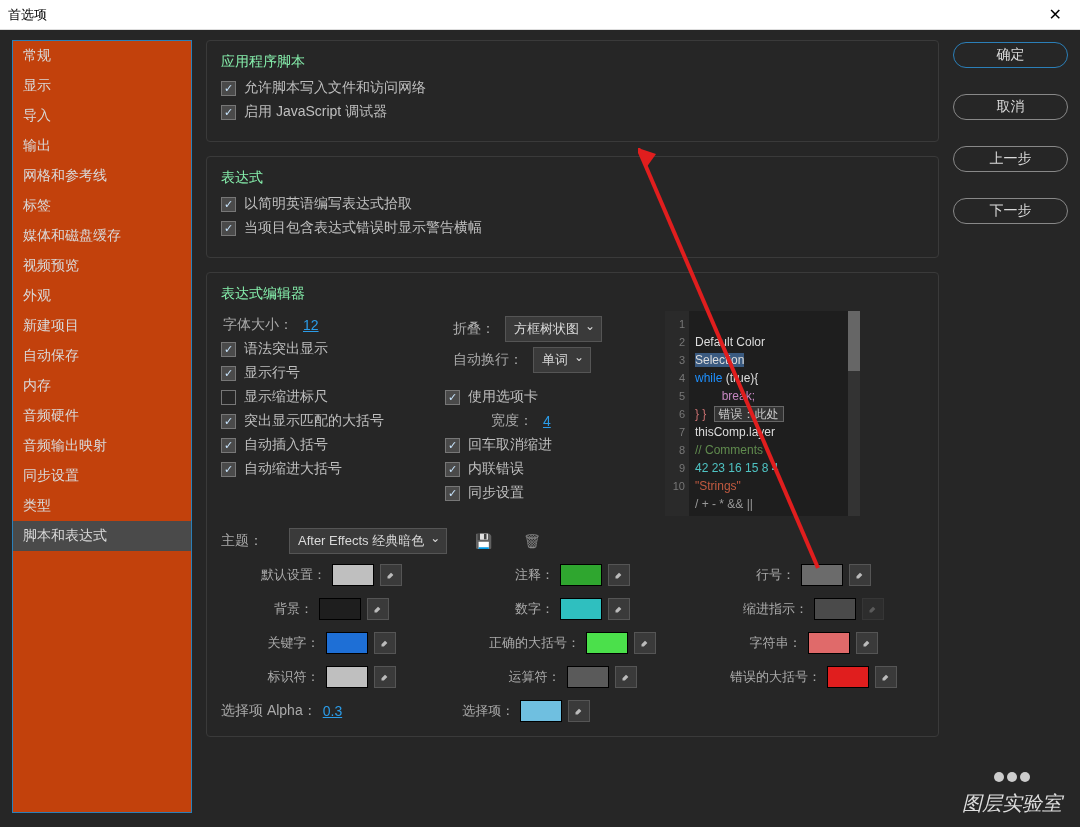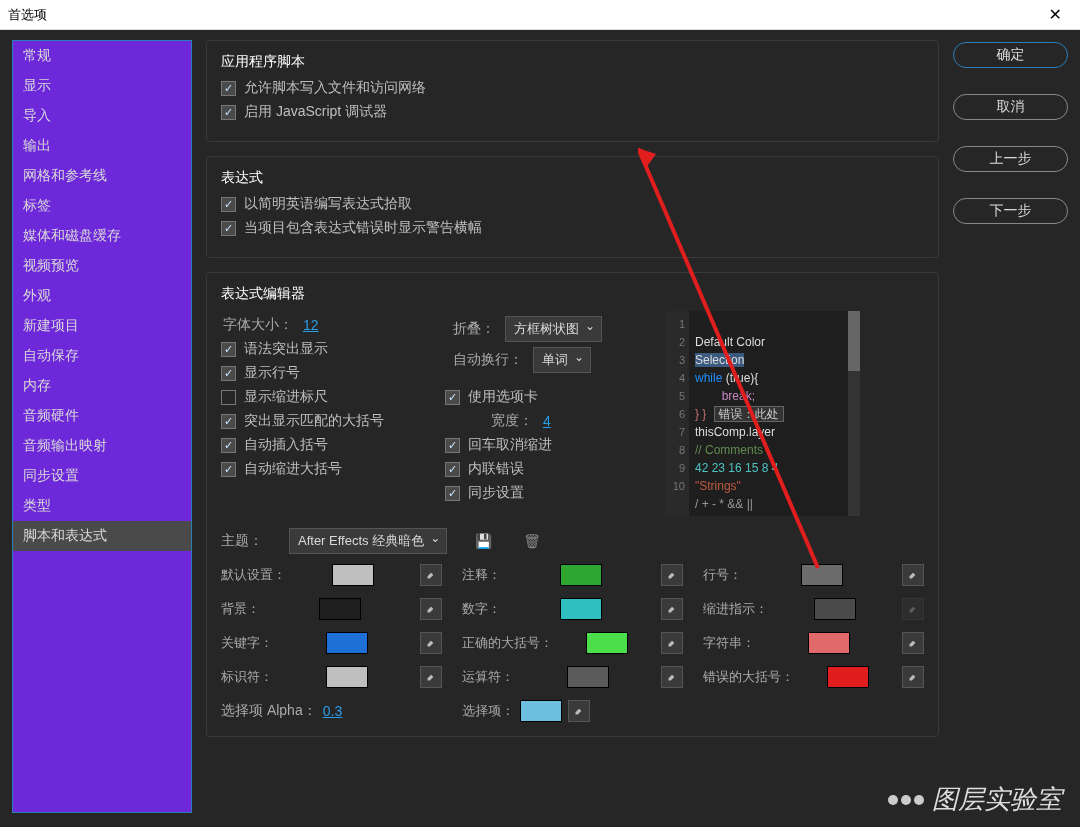--- a/index.html
+++ b/index.html
@@ -1,29 +1,29 @@
 <!DOCTYPE html>
 <html><head>
 <meta charset="utf-8">
 <style>
 * { margin: 0; padding: 0; box-sizing: border-box; font-family: "Microsoft YaHei", Arial, sans-serif; }
 html, body { width: 1080px; height: 827px; background: #fff; }
 .dialog { width: 1080px; height: 827px; background: #fff; display: flex; flex-direction: column; }
 .titlebar { height: 30px; background: #fff; display: flex; align-items: center; justify-content: space-between; padding: 0 8px; border-bottom: 1px solid #ddd; font-size: 13px; }
 .close-icon { font-size: 16px; cursor: pointer; padding: 4px 10px; }
 .body { flex: 1; background: #262626; display: flex; padding: 10px 12px 14px 12px; position: relative; }
-.sidebar { width: 180px; border: 1px solid #2b7fb8; background: #6d28d9; overflow-y: auto; }
+.sidebar { width: 180px; border: 1px solid #2b7fb8; background: #c2410c; overflow-y: auto; }
 .sidebar-item { color: #d9d9d9; font-size: 14px; padding: 6px 10px; cursor: pointer; }
 .sidebar-item.selected { background: #4a4a4a; }
 .main { flex: 1; padding: 0 14px; position: relative; }
 .buttons-col { width: 115px; display: flex; flex-direction: column; gap: 26px; padding-top: 2px; }
 .btn { height: 26px; border-radius: 13px; border: 1px solid #888; background: #262626; color: #d9d9d9; font-size: 14px; display: flex; align-items: center; justify-content: center; cursor: pointer; }
 .btn.primary { border-color: #2b7fb8; }
 .group { border: 1px solid #3a3a3a; border-radius: 4px; padding: 12px 14px 14px 14px; margin-bottom: 14px; background: #262626; }
-.group-title { color: #ffffff; font-size: 14px; margin-bottom: 8px; }
+.group-title { color: #86efac; font-size: 14px; margin-bottom: 8px; }
 .chk-row { display: flex; align-items: center; gap: 8px; margin: 6px 0; color: #bfbfbf; font-size: 14px; }
 .chk { width: 15px; height: 15px; border: 1px solid #777; background: #4a4a4a; display: flex; align-items: center; justify-content: center; font-size: 11px; color: #c9e6ff; }
 .chk.unchecked { background: #262626; }
 .editor-grid { display: flex; gap: 14px; }
 .editor-left { width: 430px; }
 .editor-right { flex: 1; }
 .ed-row { display: flex; align-items: center; margin: 5px 0; font-size: 14px; color: #bfbfbf; }
 .ed-label { width: 72px; text-align: right; margin-right: 10px; color: #aaa; }
 .num-link { color: #2b9ce8; text-decoration: underline; }
 .dd { background: #3a3a3a; border: 1px solid #555; color: #d9d9d9; padding: 3px 22px 3px 8px; position: relative; font-size: 13px; }
@@ -40,29 +40,29 @@
 .code .errbox { background: #333; border: 1px solid #666; padding: 0 4px; color: #ccc; }
 .code .num { color: #4fc3c3; }
 .code .cmt { color: #608b4e; }
 .code .str { color: #c25a40; }
 .code .op { color: #999; }
 .scroll { width: 12px; background: #333; }
 .scroll-thumb { width: 100%; height: 60px; background: #666; }
 .theme-row { display: flex; align-items: center; gap: 26px; margin-bottom: 10px; color: #aaa; font-size: 14px; }
 .icon-btn { width: 22px; height: 22px; display: flex; align-items: center; justify-content: center; color: #888; cursor: pointer; }
 .colors { display: grid; grid-template-columns: 1fr 1fr 1fr; gap: 12px 20px; }
-.color-row { display: flex; align-items: center; justify-content: space-between; gap: 6px; color: #aaa; font-size: 13px; }
+.color-row { display: flex; align-items: center; justify-content: center; gap: 6px; color: #aaa; font-size: 13px; }
 .color-label { white-space: nowrap; }
 .swatch { width: 42px; height: 22px; border: 1px solid #000; }
 .pipette { width: 22px; height: 22px; border: 1px solid #555; background: #3a3a3a; display: flex; align-items: center; justify-content: center; cursor: pointer; }
 .pipette svg { width: 14px; height: 14px; fill: #bbb; }
 .pipette.disabled { opacity: 0.35; }
 .alpha-row { display: flex; align-items: center; gap: 8px; margin-top: 12px; color: #aaa; font-size: 14px; }
 .arrow { position: absolute; left: 446px; top: 108px; pointer-events: none; }
-.watermark { position: absolute; right: 18px; bottom: 10px; display: flex; align-items: center; gap: 8px; color: #ddd; font-size: 26px; font-style: italic; }
+.watermark { position: absolute; right: 18px; bottom: 10px; display: flex; align-items: center; gap: 8px; color: #ddd; font-size: 20px; font-style: italic; flex-direction: column; }
 .wm-dots { display: flex; gap: 3px; }
 .wm-dot { width: 10px; height: 10px; border-radius: 50%; background: #ccc; }
 </style>
 </head>
 <body>
 
 <div class="dialog">
   <div class="titlebar">
     <span>首选项</span>
     <span class="close-icon">✕</span>

